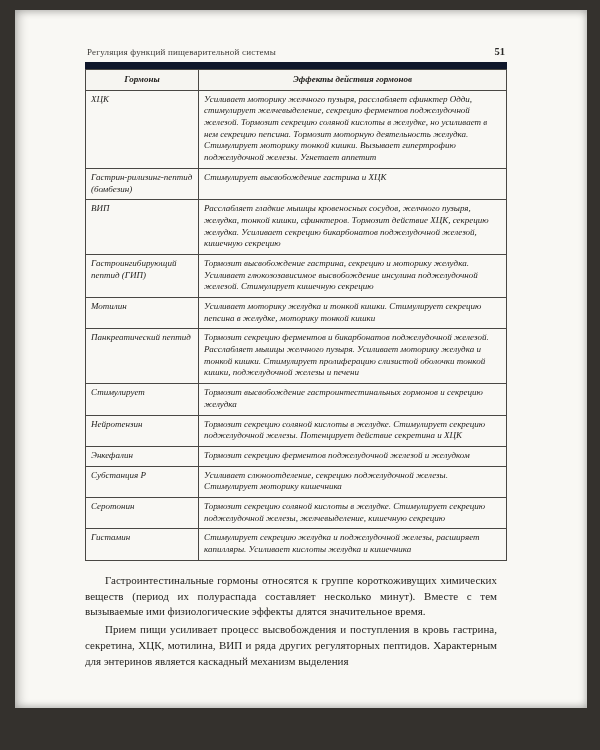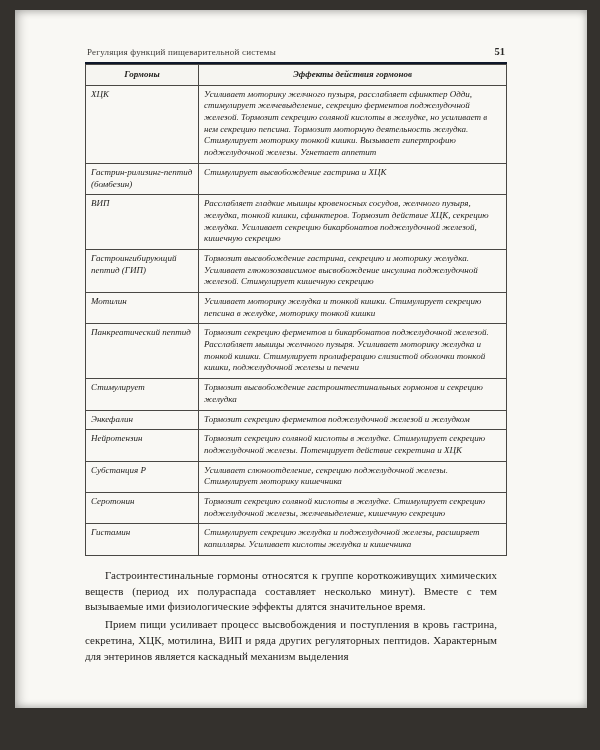--- a/index.html
+++ b/index.html
@@ -16,21 +16,21 @@
     background:#f9f8f4;
     box-shadow: inset 5px 0 10px rgba(0,0,0,.18),
                 inset -3px 0 7px rgba(0,0,0,.10),
                 inset 0 4px 6px rgba(0,0,0,.08),
                 inset 0 -3px 6px rgba(0,0,0,.08);
   }
   .inner { padding:36px 80px 0 70px; color:#232220; }
 
   .runhead {
     display:flex; justify-content:space-between; align-items:flex-end;
-    border-bottom:2px solid #0f172a;
+    border-bottom:7px solid #0f172a;
     padding:0 2px 5px 2px;
   }
   .runhead .title { font-size:9px; color:#3c3a37; letter-spacing:.2px; }
   .runhead .pnum  { font-size:10.5px; font-weight:bold; color:#2a2927; }
 
   .tbl-caption {
     text-align:right; font-style:italic;
     font-size:9.5px; color:#2c2b29;
     margin:14px 2px 6px 0;
   }
@@ -104,26 +104,26 @@
         </tr>
         <tr>
           <td class="c-hormone">Панкреатический пептид</td>
           <td class="c-effect">Тормозит секрецию ферментов и бикарбонатов поджелудочной железой. Расслабляет мышцы желчного пузыря. Усиливает моторику желудка и тонкой кишки. Стимулирует пролиферацию слизистой оболочки тонкой кишки, поджелудочной железы и печени</td>
         </tr>
         <tr>
           <td class="c-hormone">Стимулирует</td>
           <td class="c-effect">Тормозит высвобождение гастроинтестинальных гормонов и секрецию желудка</td>
         </tr>
         <tr>
+          <td class="c-hormone">Нейротензин</td>
+          <td class="c-effect">Тормозит секрецию соляной кислоты в желудке. Стимулирует секрецию поджелудочной железы. Потенцирует действие секретина и ХЦК</td>
+        </tr>
+        <tr>
           <td class="c-hormone">Энкефалин</td>
           <td class="c-effect">Тормозит секрецию ферментов поджелудочной железой и желудком</td>
-        </tr>
-        <tr>
-          <td class="c-hormone">Нейротензин</td>
-          <td class="c-effect">Тормозит секрецию соляной кислоты в желудке. Стимулирует секрецию поджелудочной железы. Потенцирует действие секретина и ХЦК</td>
         </tr>
         <tr>
           <td class="c-hormone">Субстанция Р</td>
           <td class="c-effect">Усиливает слюноотделение, секрецию поджелудочной железы. Стимулирует моторику кишечника</td>
         </tr>
         <tr>
           <td class="c-hormone">Серотонин</td>
           <td class="c-effect">Тормозит секрецию соляной кислоты в желудке. Стимулирует секрецию поджелудочной железы, желчевыделение, кишечную секрецию</td>
         </tr>
         <tr>

